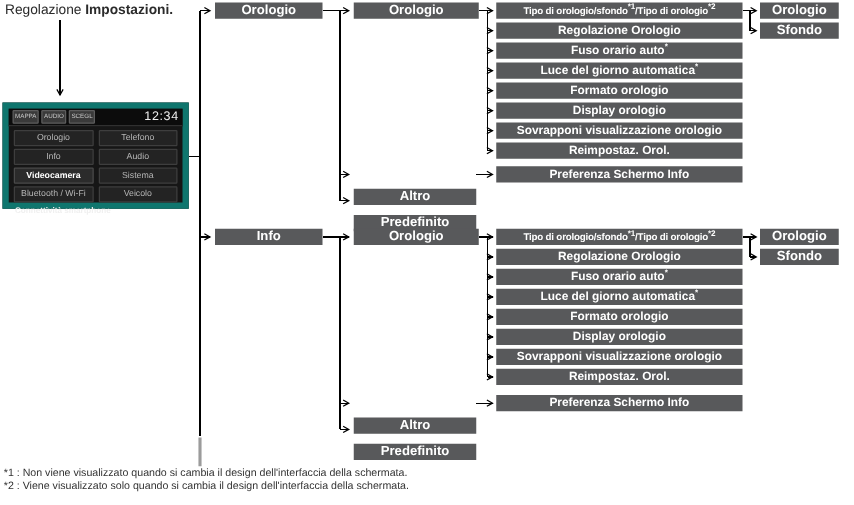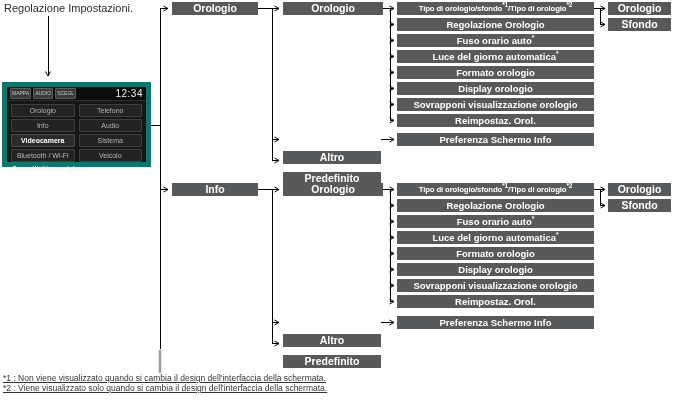--- a/index.html
+++ b/index.html
@@ -17,21 +17,21 @@
   .sub{left:283px;width:100px;}
   .mid{left:283px;width:98px;margin-top:18px;}
   .leaf{left:397px;width:197px;font-size:9.5px;}
   .leaf.sm{font-size:7.8px;letter-spacing:-0.15px;}
   .l4{left:608px;width:63px;}
   .node sup{font-size:6.5px;line-height:0;vertical-align:super;}
   
   #wires{position:absolute;left:0;top:0;z-index:1;pointer-events:none;}
   
   .instruction{position:absolute;left:4px;top:2px;font-size:11px;color:#2b2b2b;z-index:2;}
-  .instruction b{font-weight:normal;}
+  .instruction b{font-weight:bold;}
   
   .device{
     position:absolute;left:2px;top:82px;width:149px;height:85px;
     background:#161616;border:5px solid #0f766e;z-index:2;box-sizing:border-box;
   }
   .d-topbar{
     height:14px;display:flex;align-items:center;gap:2px;padding:0 3px;
     background:#0c0c0c;border-bottom:1px solid #303030;box-sizing:border-box;
   }
   .d-tab{
@@ -44,21 +44,21 @@
     padding:3px 4px 2px 4px;
   }
   .d-btn{
     height:11px;background:#232323;border:1px solid #3e3e3e;border-radius:1px;
     color:#b5b5b5;font-size:7px;display:flex;align-items:center;justify-content:center;
     white-space:nowrap;
   }
   .d-btn.hl{color:#ffffff;font-weight:bold;background:#2b2b2b;border-color:#4a4a4a;}
   .d-footer{color:#f0f0f0;font-size:6.5px;font-weight:bold;margin:1px 0 0 5px;}
   
-  .footnote{position:absolute;left:3px;font-size:8.5px;color:#333;z-index:2;white-space:nowrap;text-decoration:underline;}
+  .footnote{position:absolute;left:3px;font-size:8.5px;color:#333;z-index:2;white-space:nowrap;}
 </style>
 </head>
 <body>
 
 <div class="instruction">
   <span>Regolazione</span>
   <b>Impostazioni.</b>
 </div>
 
 <svg id="wires" width="683" height="404" viewBox="0 0 683 404">

